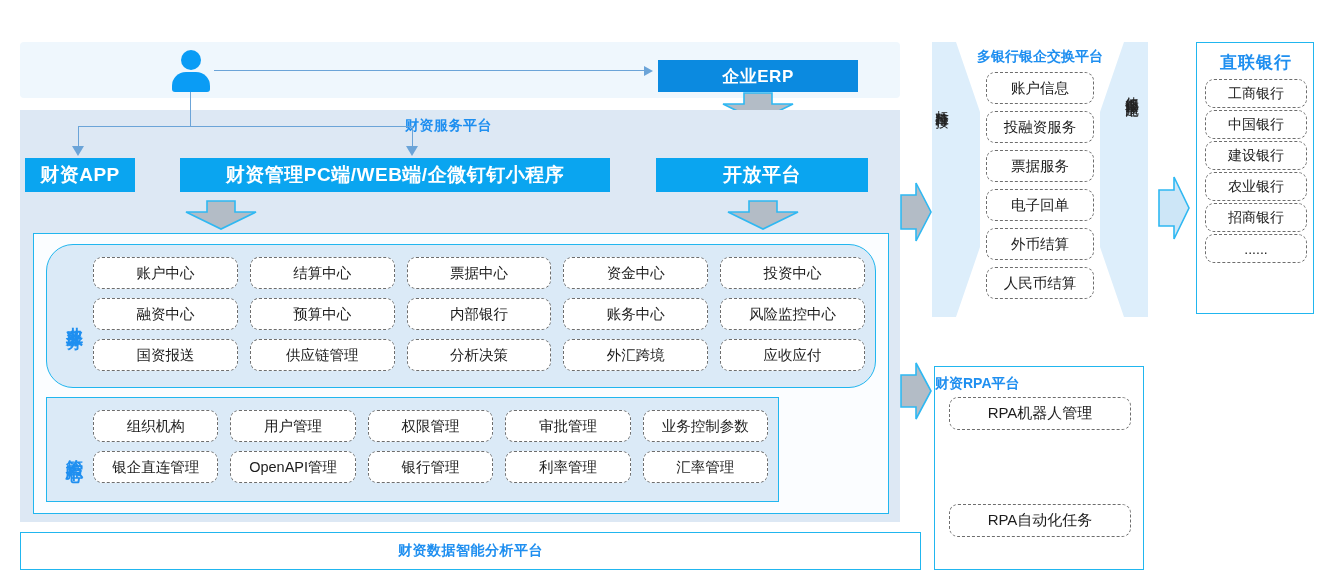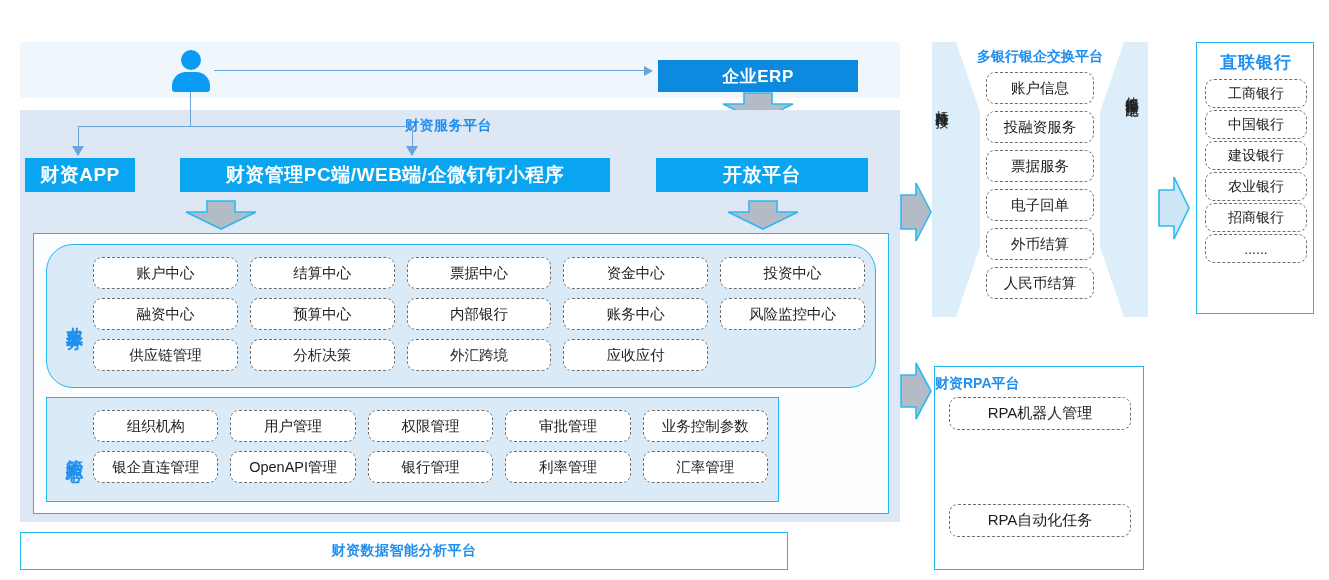--- a/index.html
+++ b/index.html
@@ -125,21 +125,21 @@
     border: 1.4px dashed #6d6d6d;
     border-radius: 9px;
     height: 32px;
     display: flex; align-items: center; justify-content: center;
     font-size: 14.5px; color: #1c1c1c;
     white-space: nowrap;
   }
 
   
   .analysis-bar {
-    left: 20px; top: 532px; width: 768px; height: 38px;
+    left: 20px; top: 532px; width: 901px; height: 38px;
     background: #ffffff;
     border: 1.5px solid #21b6ef;
     display: flex; align-items: center; justify-content: center;
     font-size: 14px; font-weight: bold; color: #1f8ff0;
     letter-spacing: .5px;
   }
 
   
   .chev { display: block; }
 
@@ -262,20 +262,21 @@
           <div class="dash-box">账户中心</div>
           <div class="dash-box">结算中心</div>
           <div class="dash-box">票据中心</div>
           <div class="dash-box">资金中心</div>
           <div class="dash-box">投资中心</div>
           <div class="dash-box">融资中心</div>
           <div class="dash-box">预算中心</div>
           <div class="dash-box">内部银行</div>
           <div class="dash-box">账务中心</div>
           <div class="dash-box">风险监控中心</div>
+          <div class="dash-box">国资报送</div>
           <div class="dash-box">供应链管理</div>
           <div class="dash-box">分析决策</div>
           <div class="dash-box">外汇跨境</div>
           <div class="dash-box">应收应付</div>
         </div>
     </div>
 
     <div class="sub-section sec-ctl">
       <div class="vlabel vlabel-ctl">管控中心</div>
       <div class="grid grid-ctl" id="ctl-grid">

